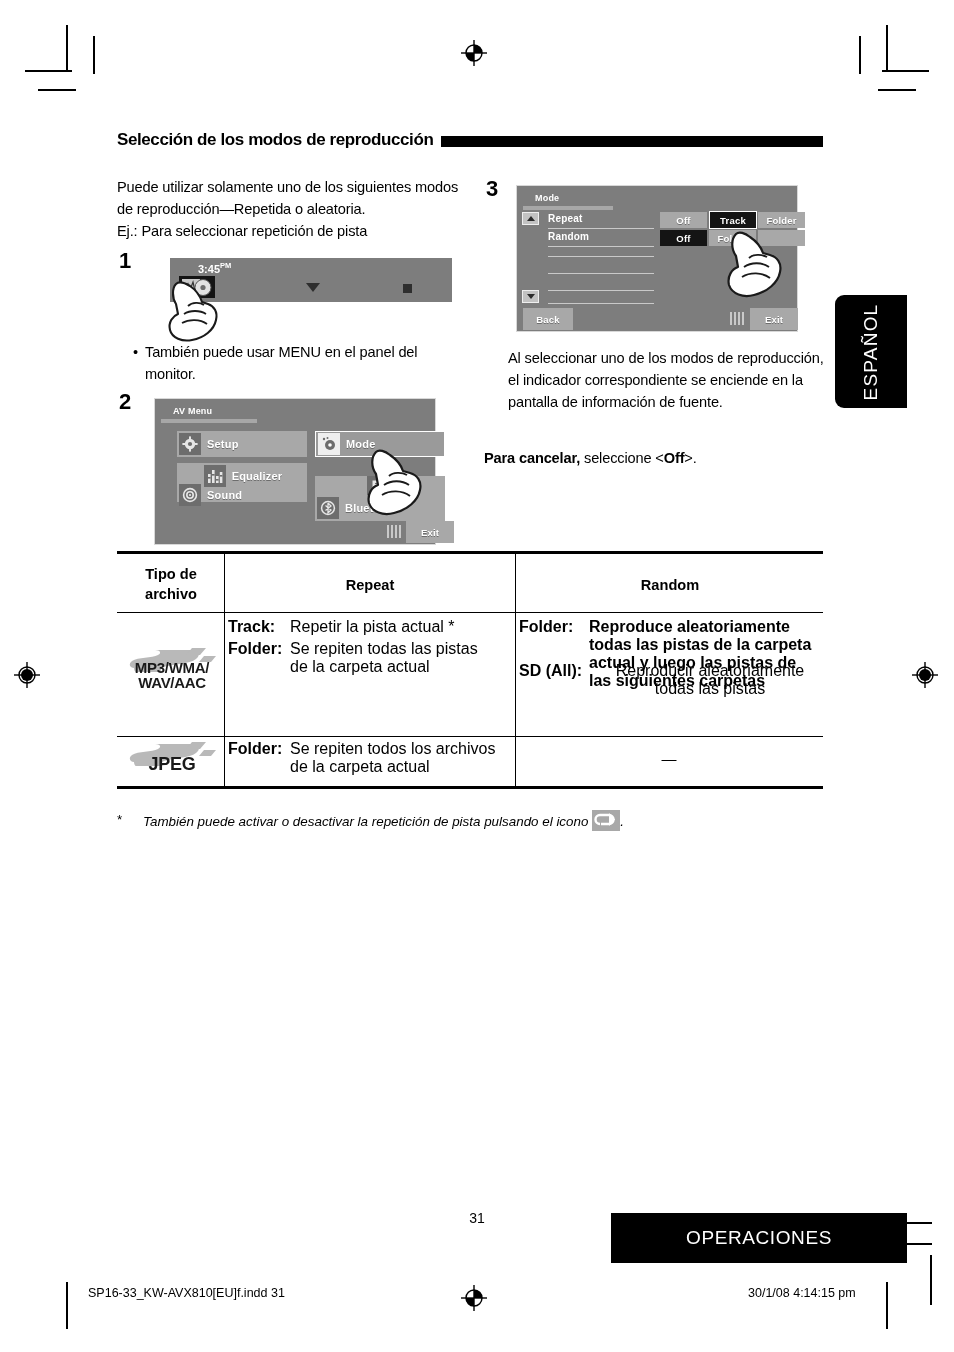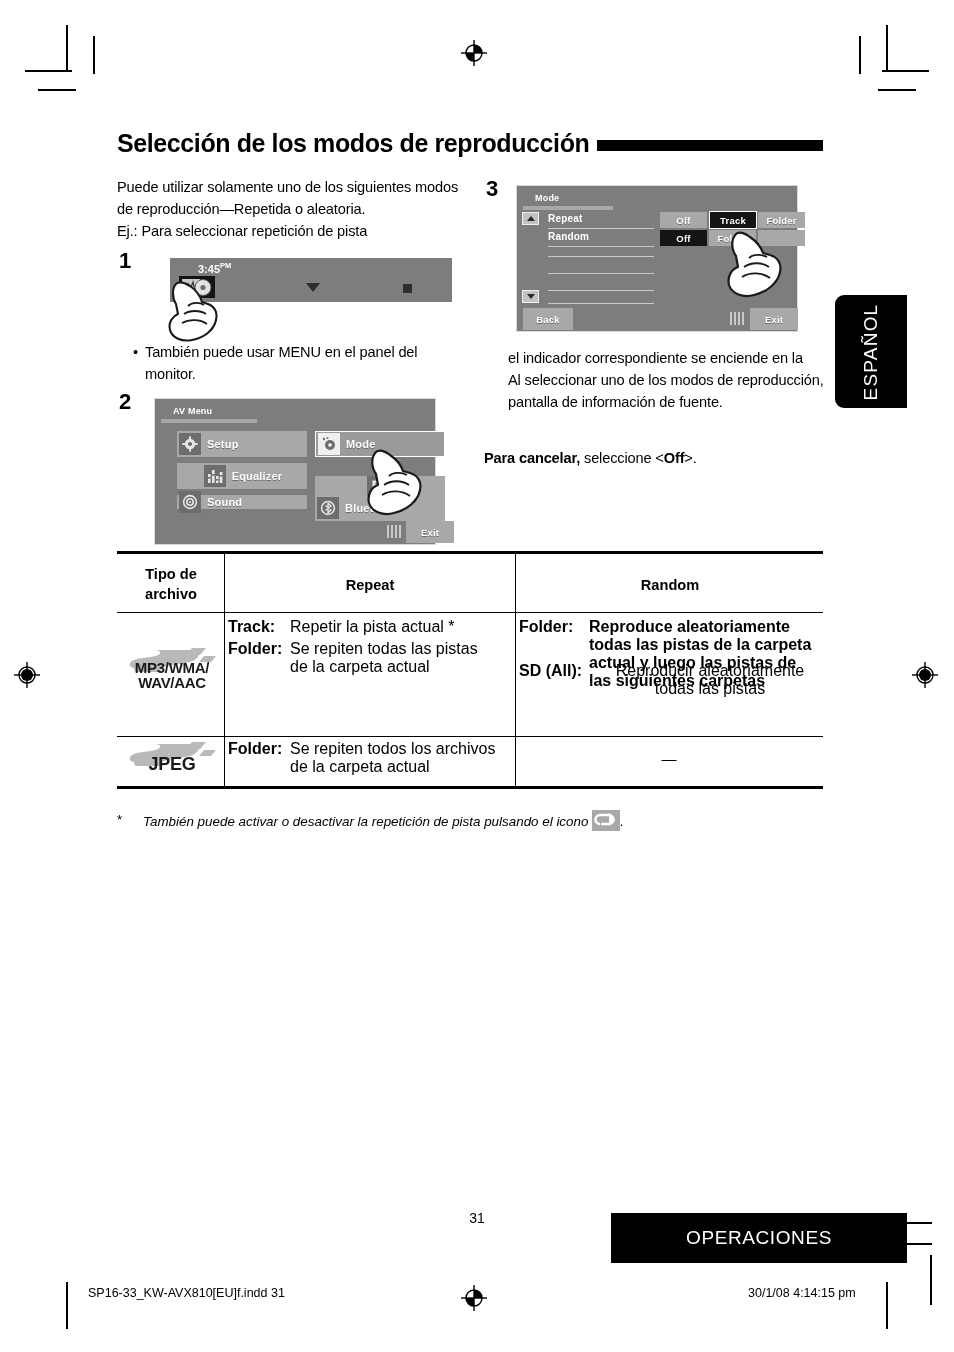--- a/index.html
+++ b/index.html
@@ -23,21 +23,21 @@
   .reg svg { display: block; }
 
   
   .headline-wrap {
     position: absolute; left: 117px; top: 131px; width: 706px;
     display: flex; align-items: center;
   }
   .headline {
     font-family: "Liberation Sans", sans-serif;
     font-weight: bold;
-    font-size: 25px;
+    font-size: 17px;
     letter-spacing: -0.4px;
     white-space: nowrap;
     line-height: 1;
   }
   .headline-bar {
     flex: 1 1 auto;
     height: 11px;
     background: #000;
     margin-left: 8px;
     margin-top: 3px;
@@ -404,21 +404,21 @@
             <line x1="5" y1="4.5" x2="11" y2="4.5"></line>
               <line x1="5" y1="7" x2="11" y2="7"></line>
             <line x1="5" y1="9.5" x2="11" y2="9.5"></line>
               <line x1="5" y1="12" x2="11" y2="12"></line>
           </g>
         </svg>
       </span>
       <span class="tlabel">List</span>
     </div>
 
-    <div class="tile" style="left:22px; top:96px; width:130px; height:14px;">
+    <div class="tile" style="left:22px; top:89px; width:130px; height:14px;">
       <span class="ticon">
         <svg width="16" height="16" viewBox="0 0 16 16">
           <circle cx="8" cy="8" r="6.4" fill="none" stroke="#e6e6e6" stroke-width="1.6"></circle>
           <circle cx="8" cy="8" r="3.2" fill="none" stroke="#e6e6e6" stroke-width="1.6"></circle>
           <circle cx="8" cy="8" r="1.1" fill="#e6e6e6"></circle>
         </svg>
       </span>
       <span class="tlabel">Sound</span>
     </div>
 
@@ -511,22 +511,22 @@
     <svg width="86" height="80" viewBox="0 0 86 80">
       <path d="M20 12 C15 17 15 27 20 34 L22 45 C16 47 11 54 13 63 C16 72 27 76 38 73 C51 70 62 61 64 50
                C66 41 61 35 54 33 L47 31 C45 25 40 19 34 15 C29 11 23 9 20 12 Z" fill="#ffffff" stroke="#1a1a1a" stroke-width="2.2" stroke-linejoin="round"></path>
       <path d="M33 36 C37 32 46 32 51 35" fill="none" stroke="#1a1a1a" stroke-width="1.9"></path>
       <path d="M28 45 C35 40 46 40 53 45" fill="none" stroke="#1a1a1a" stroke-width="1.9"></path>
       <path d="M26 55 C34 50 46 50 54 56" fill="none" stroke="#1a1a1a" stroke-width="1.9"></path>
     </svg>
   </div>
 
   <div class="para" style="position:absolute; left:508px; top:341px; width:330px;">
+    <div>Al seleccionar uno de los modos de reproducción,</div>
     <div>el indicador correspondiente se enciende en la</div>
-    <div>Al seleccionar uno de los modos de reproducción,</div>
     <div>pantalla de información de fuente.</div>
   </div>
 
   <div class="para" style="position:absolute; left:484px; top:441px; width:340px;">
     <b class="k">Para cancelar,</b><span> seleccione &lt;</span><b class="k">Off</b><span>&gt;.</span>
   </div>
 
   <div class="langtab" style="left:835px; top:295px; width:72px; height:113px;">
     <span>ESPAÑOL</span>
   </div>

